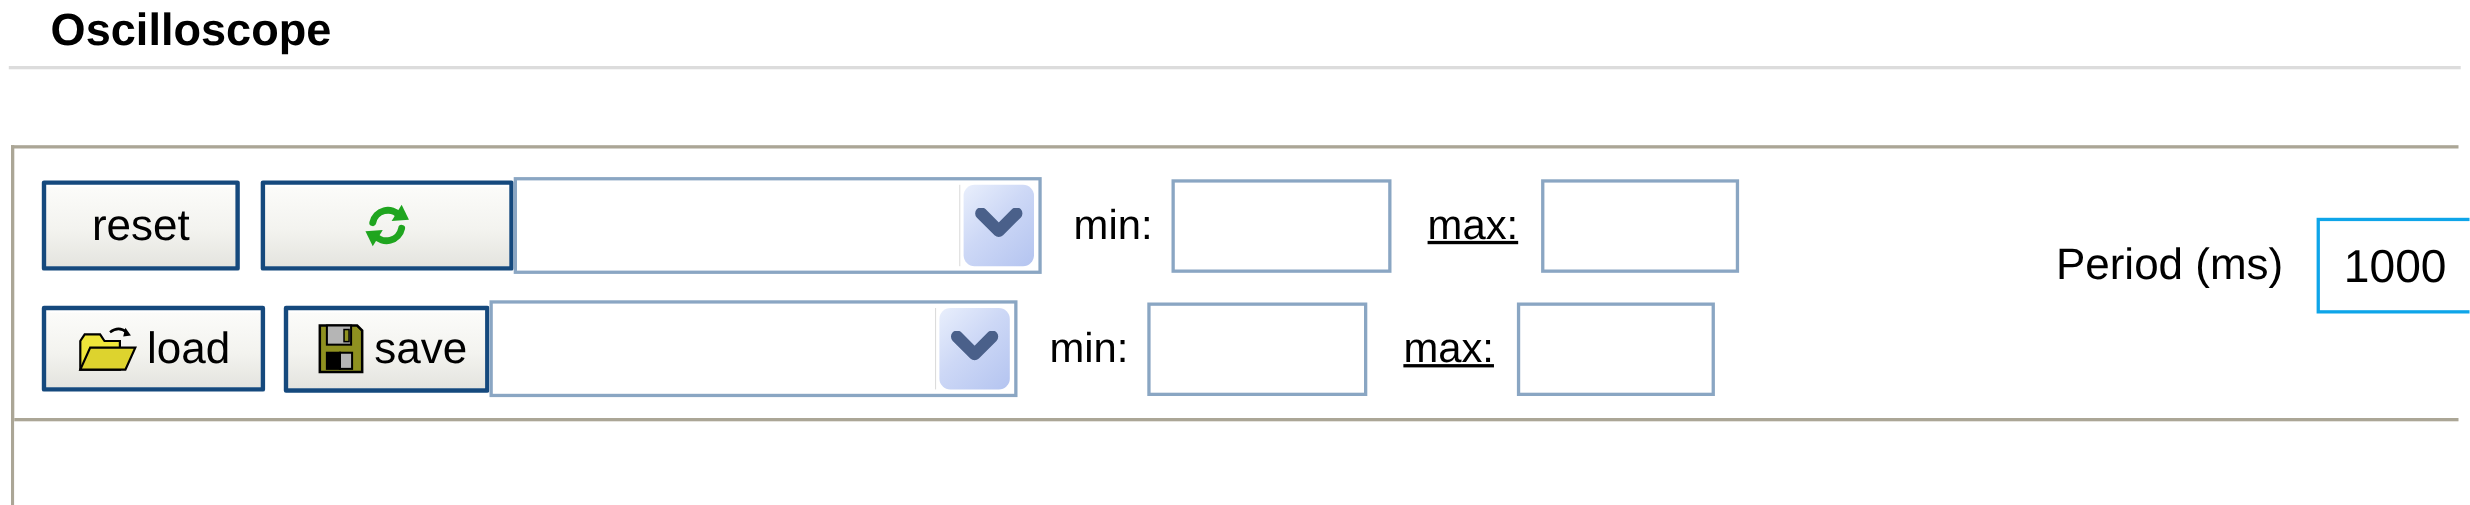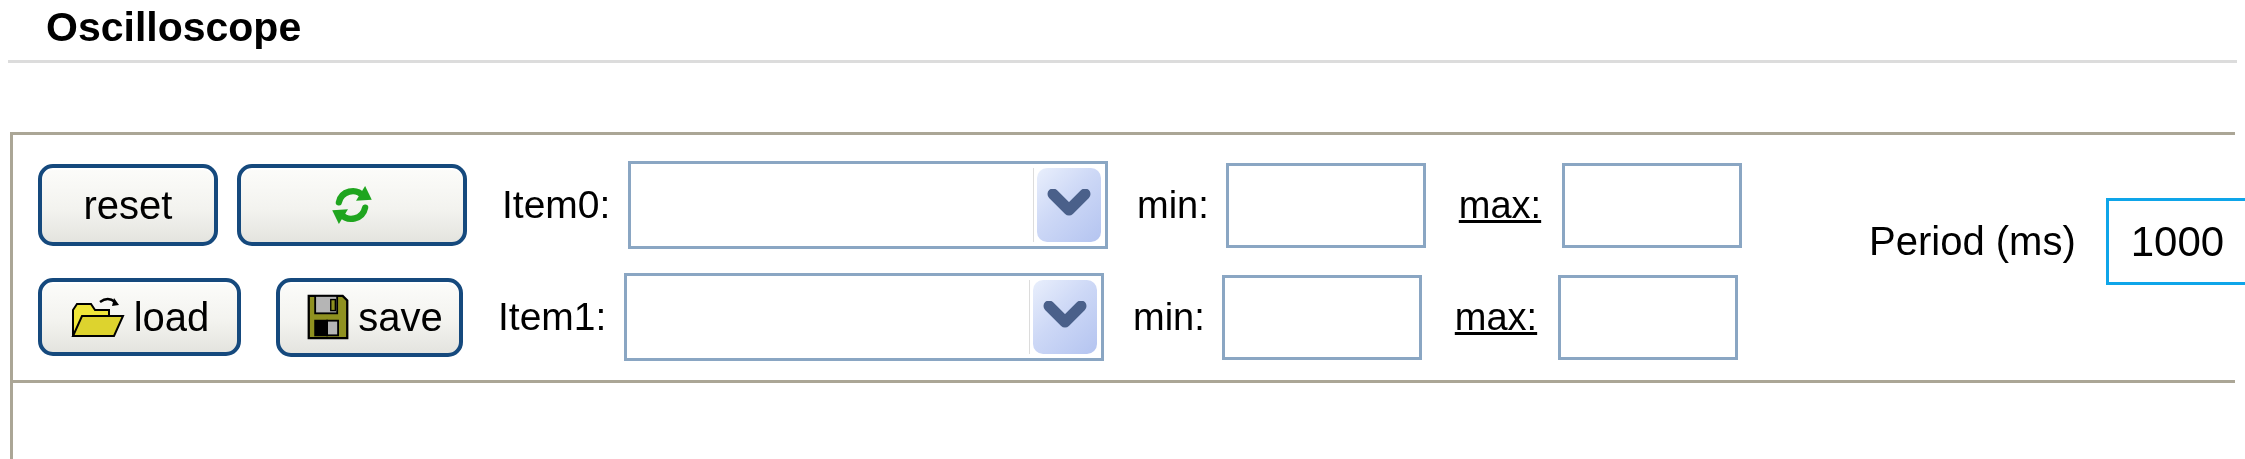--- a/index.html
+++ b/index.html
@@ -20,30 +20,30 @@
     border-top:3px solid #aba696;border-left:3px solid #aba696;
     box-sizing:content-box;background:#fff;
   }
   .toolbar{position:relative;height:245px;border-bottom:3px solid #aba696;}
   .tb-row{position:absolute;left:0;height:88px;display:flex;align-items:center;}
   .tb-row.r1{top:26px;}
   .tb-row.r2{top:138px;}
 
   .btn{
     box-sizing:border-box;height:82px;
-    border:4px solid #15497d;border-radius:15px;
+    border:4px solid #15497d;border-radius:2px;
     background:linear-gradient(#fcfcfa 0%,#f3f3ef 55%,#e4e4df 100%);
     display:flex;align-items:center;justify-content:center;gap:8px;
     font-size:40px;color:#000;cursor:pointer;
     box-shadow:inset 0 2px 0 #ffffff;
   }
   .btn-reset{margin-left:25px;width:180px;}
   .btn-refresh{margin-left:19px;width:230px;}
   .btn-load{margin-left:25px;width:203px;height:78px;}
-  .btn-save{margin-left:35px;width:187px;height:79px;padding-left:16px;}
+  .btn-save{margin-left:17px;width:187px;height:79px;padding-left:16px;}
   .btn .ic{display:flex;align-items:center;}
 
   .item-label{margin-left:35px;width:126px;font-size:39px;white-space:nowrap;}
   .combo{
     box-sizing:border-box;width:480px;height:88px;
     border:3px solid #8aa6c3;background:#fff;
     display:flex;align-items:stretch;padding:4px;cursor:pointer;
   }
   .combo .combo-value{flex:1;border-right:1px solid #dcdcdc;font-size:38px;display:flex;align-items:center;padding-left:10px;}
   .combo .dd-btn{
@@ -89,21 +89,20 @@
         <span class="ic">
           <svg width="42" height="42" viewBox="0 0 24 24">
             <path d="M4.5 10.5 A 8 8 0 0 1 18.5 7" fill="none" stroke="#1fa51f" stroke-width="3.6" stroke-linecap="round"></path>
             <polygon points="19.5,1.2 23.3,9 14.3,9.6" fill="#1fa51f"></polygon>
             <path d="M19.5 13.5 A 8 8 0 0 1 5.5 17" fill="none" stroke="#1fa51f" stroke-width="3.6" stroke-linecap="round"></path>
             <polygon points="4.5,22.8 0.7,15 9.7,14.4" fill="#1fa51f"></polygon>
           </svg>
         </span>
       </button>
 
-      <span class="item-label">Item0:</span>
 
       <div class="combo">
         <div class="combo-value"></div>
         <div class="dd-btn">
           <span>
             <svg width="44" height="28" viewBox="0 0 44 28">
               <polyline points="6,5 22,21 38,5" fill="none" stroke="#4a608a" stroke-width="11" stroke-linecap="round" stroke-linejoin="round"></polyline>
             </svg>
           </span>
         </div>
@@ -134,21 +133,20 @@
             <polygon points="3,3 40,3 45,8 45,49 3,49" fill="#8f9120" stroke="#000" stroke-width="2.5"></polygon>
             <rect x="10" y="3" width="24" height="19" fill="#b5b5b5" stroke="#000" stroke-width="2"></rect>
             <rect x="27" y="7" width="5" height="12" fill="#8f9120" stroke="#000" stroke-width="1.5"></rect>
             <rect x="10" y="30" width="13" height="16" fill="#000" stroke="#000" stroke-width="2"></rect>
             <rect x="23" y="30" width="12" height="16" fill="#b5b5b5" stroke="#000" stroke-width="2"></rect>
           </svg>
         </span>
         <span>save</span>
       </button>
 
-      <span class="item-label">Item1:</span>
 
       <div class="combo">
         <div class="combo-value"></div>
         <div class="dd-btn">
           <span>
             <svg width="44" height="28" viewBox="0 0 44 28">
               <polyline points="6,5 22,21 38,5" fill="none" stroke="#4a608a" stroke-width="11" stroke-linecap="round" stroke-linejoin="round"></polyline>
             </svg>
           </span>
         </div>

